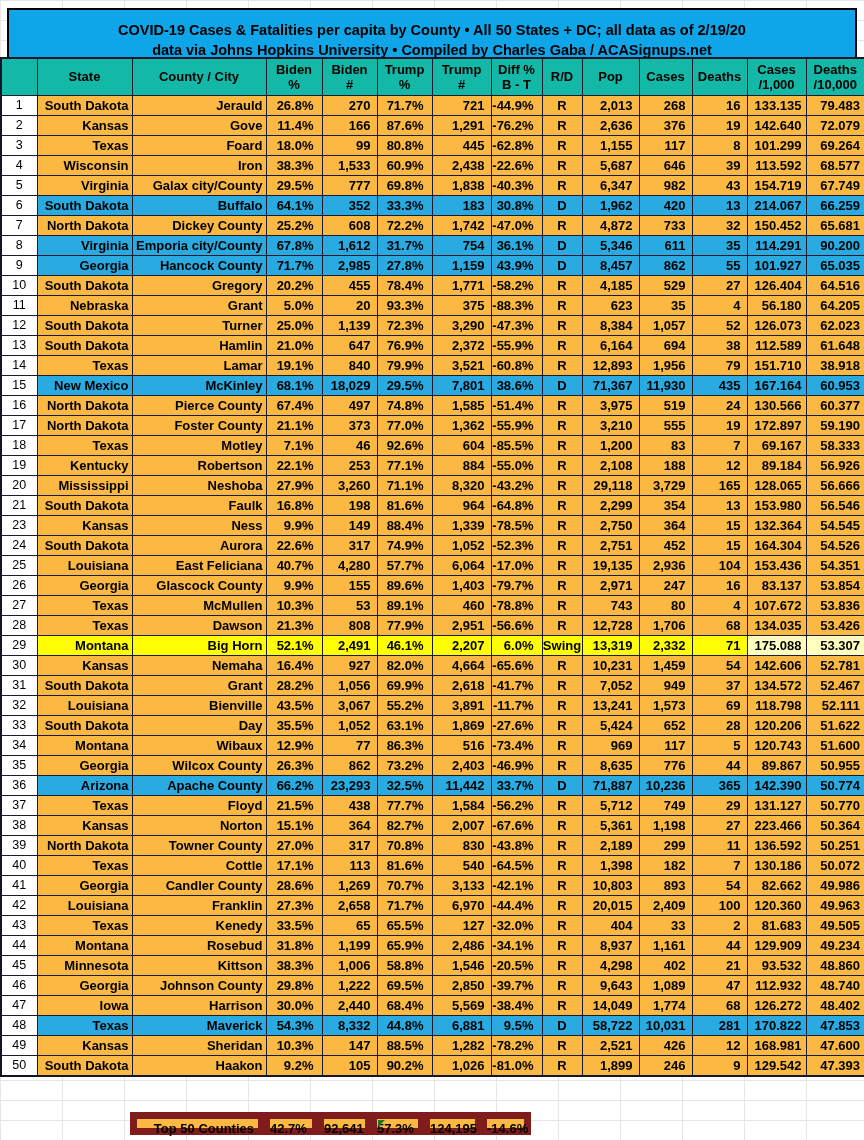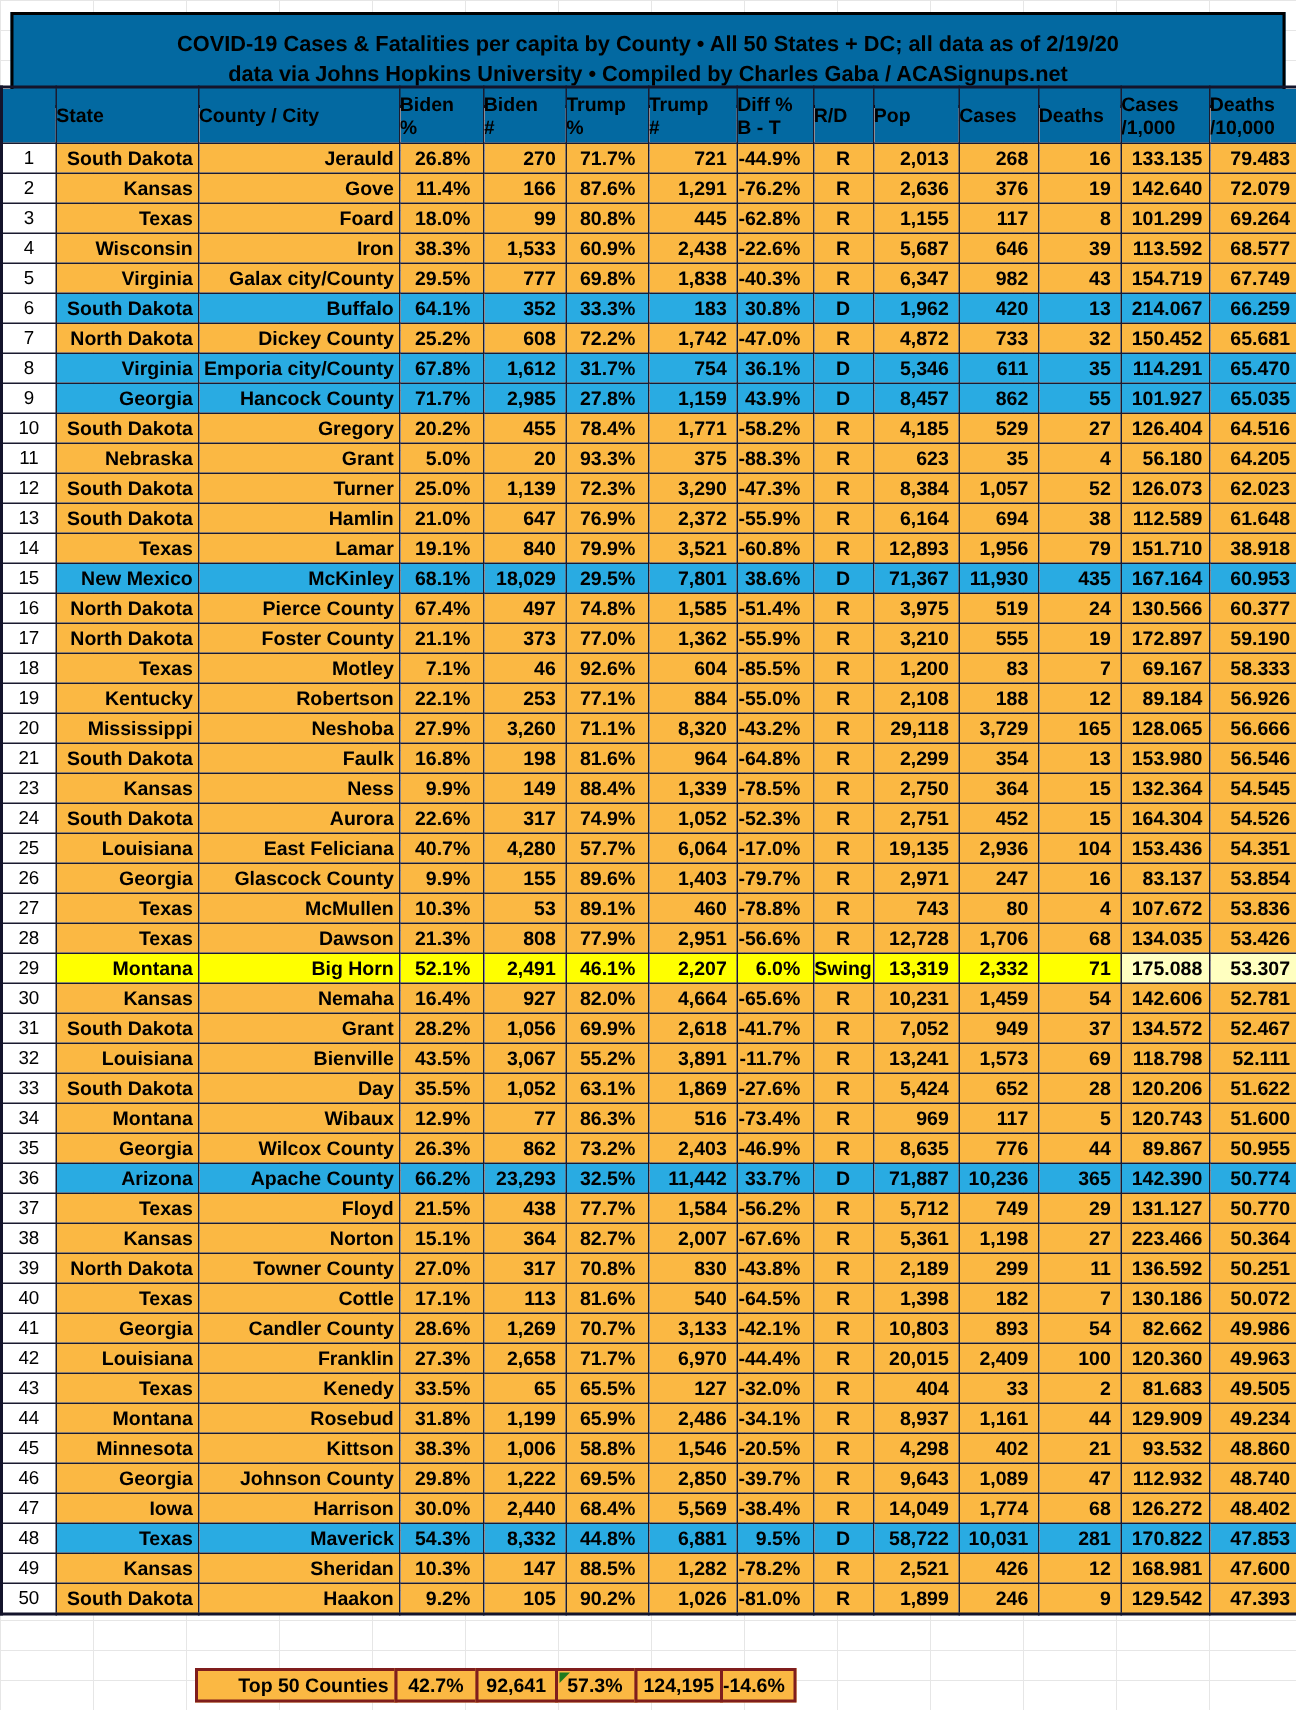--- a/index.html
+++ b/index.html
@@ -7,54 +7,54 @@
     width:864px;height:1140px;position:relative;overflow:hidden;
     font-family:"Liberation Sans","DejaVu Sans",sans-serif;
     background-color:#ffffff;
     background-image:linear-gradient(#e6e6e6 1px,transparent 1px),
                      linear-gradient(90deg,#e6e6e6 1px,transparent 1px);
     background-size:62px 20px;
     color:#000;
   }
   .title-box{
     position:absolute;left:7px;top:8px;width:850px;height:64px;
-    box-sizing:border-box;border:2px solid #000;background:#0369a1;
+    box-sizing:border-box;border:2px solid #000;background:#0ea5e9;
     display:flex;flex-direction:column;justify-content:center;align-items:center;
   }
   .title-box div{font-weight:bold;font-size:14.5px;line-height:20px;white-space:nowrap;}
 
   table.main{
     position:absolute;left:0;top:57px;width:864px;
     border-collapse:collapse;table-layout:fixed;
     border:2px solid #14142b;
   }
   th,td{
     border:1px solid #1b1b2f;box-sizing:border-box;
     font-weight:bold;font-size:13px;color:#000;
     overflow:hidden;white-space:nowrap;padding:0;
   }
-  thead th{height:37px;background:#0369a1;text-align:left;vertical-align:middle;white-space:pre-line;line-height:15px;}
+  thead th{height:37px;background:#14b8a6;text-align:center;vertical-align:middle;white-space:pre-line;line-height:15px;}
   tbody td{height:20px;line-height:19px;vertical-align:middle;}
   tr.row-r  td{background:#FBB843;}
   tr.row-d  td{background:#29ABE2;}
   tr.row-swing td{background:#FFFF00;}
   tr.row-swing td:nth-last-child(-n+2){background:#FFFFC0;}
   tbody td.c-num{background:#fff !important;text-align:center;font-weight:normal;font-size:12.5px;}
   td.c-state{text-align:right;padding-right:3px;}
   td.c-county{text-align:right;padding-right:3px;}
   td.c-pct{text-align:right;padding-right:8px;}
   td.c-int{text-align:right;padding-right:6px;}
   td.c-dec{text-align:right;padding-right:4px;}
   td.c-rd{text-align:center;}
 
   .summary-row{
     position:absolute;left:130px;top:1112px;display:flex;
   }
   .summary-cell{
-    box-sizing:border-box;height:23px;border:2px solid #7f1d1d;background:#FBB843;
+    box-sizing:border-box;height:23px;border:7px solid #7f1d1d;background:#FBB843;
     font-weight:bold;font-size:13px;line-height:19px;text-align:right;
     margin-left:-2px;position:relative;
   }
   .summary-cell:first-child{margin-left:0;}
   .marker{
     position:absolute;top:1px;left:1px;width:0;height:0;
     border-top:7px solid #1e7a1e;border-right:7px solid transparent;
   }
 </style>
 </head>
@@ -227,21 +227,21 @@
         <td class="c-pct">67.8%</td>
         <td class="c-int">1,612</td>
         <td class="c-pct">31.7%</td>
         <td class="c-int">754</td>
         <td class="c-pct">36.1%</td>
         <td class="c-rd">D</td>
         <td class="c-int">5,346</td>
         <td class="c-int">611</td>
         <td class="c-int">35</td>
         <td class="c-dec">114.291</td>
-        <td class="c-dec">65.470</td>
+        <td class="c-dec">90.200</td>
       </tr>
       <tr class="row-d">
         <td class="c-num">9</td>
         <td class="c-state">Georgia</td>
         <td class="c-county">Hancock County</td>
         <td class="c-pct">71.7%</td>
         <td class="c-int">2,985</td>
         <td class="c-pct">27.8%</td>
         <td class="c-int">1,159</td>
         <td class="c-pct">43.9%</td>

